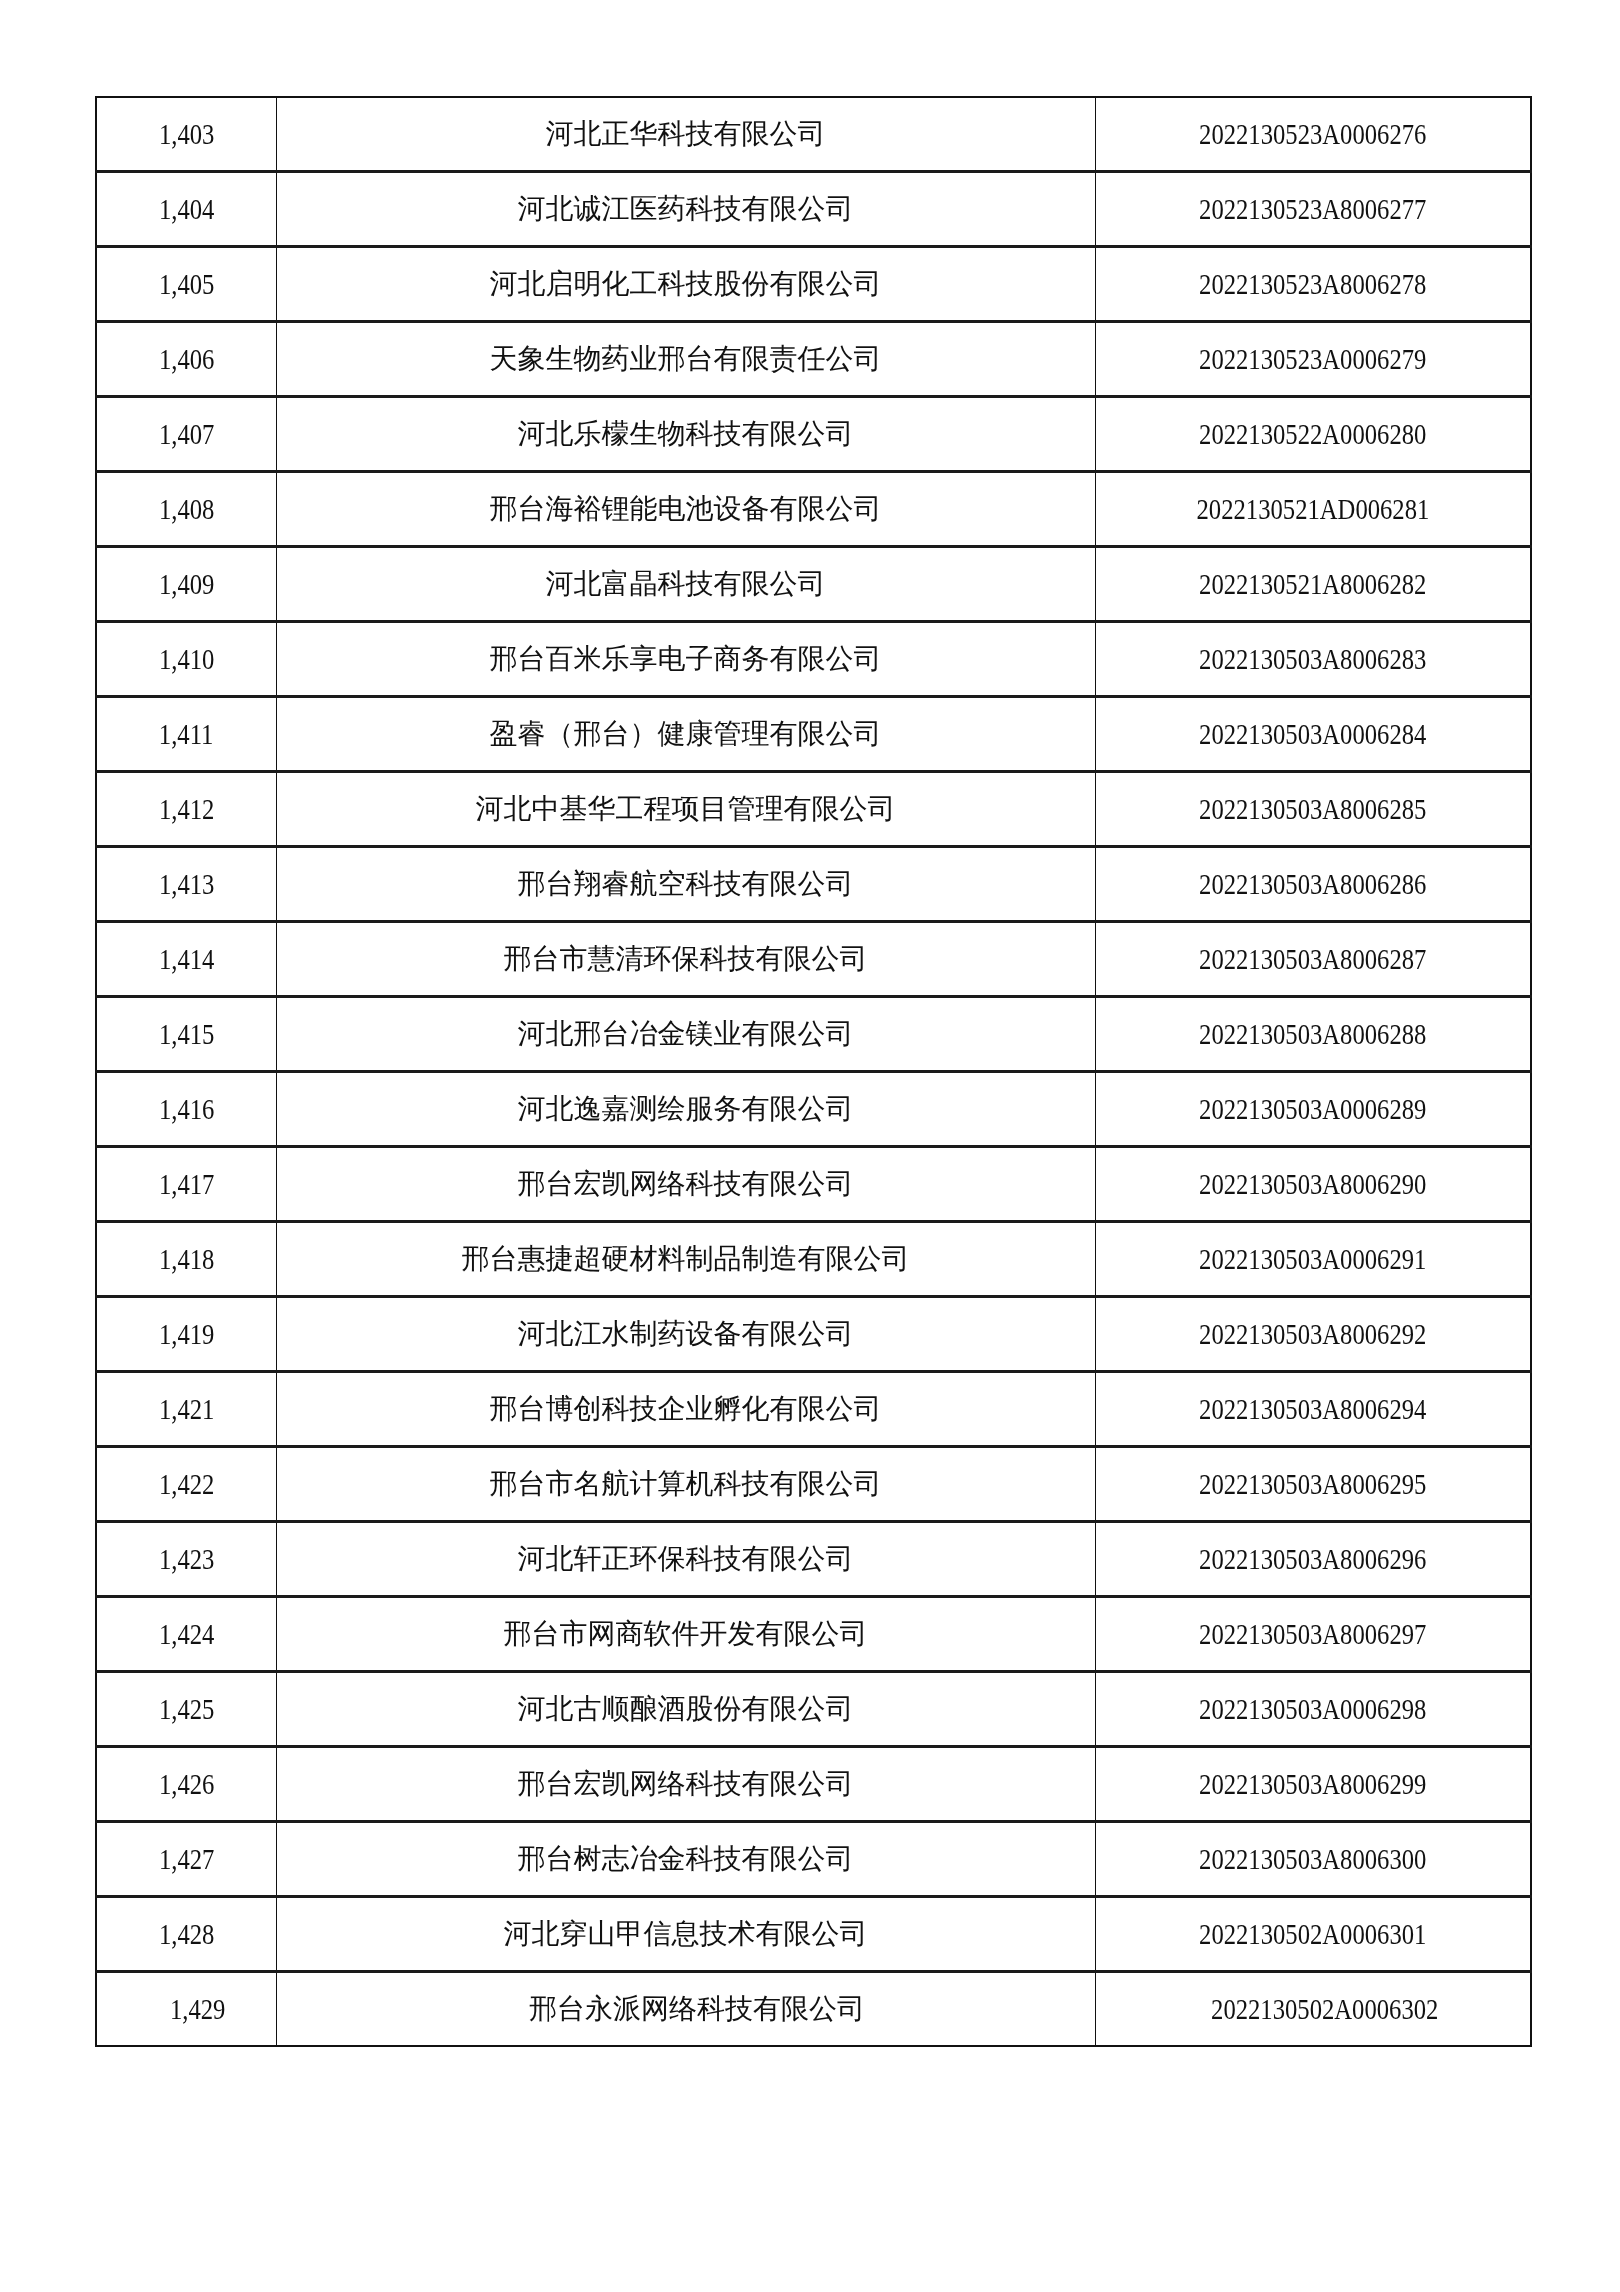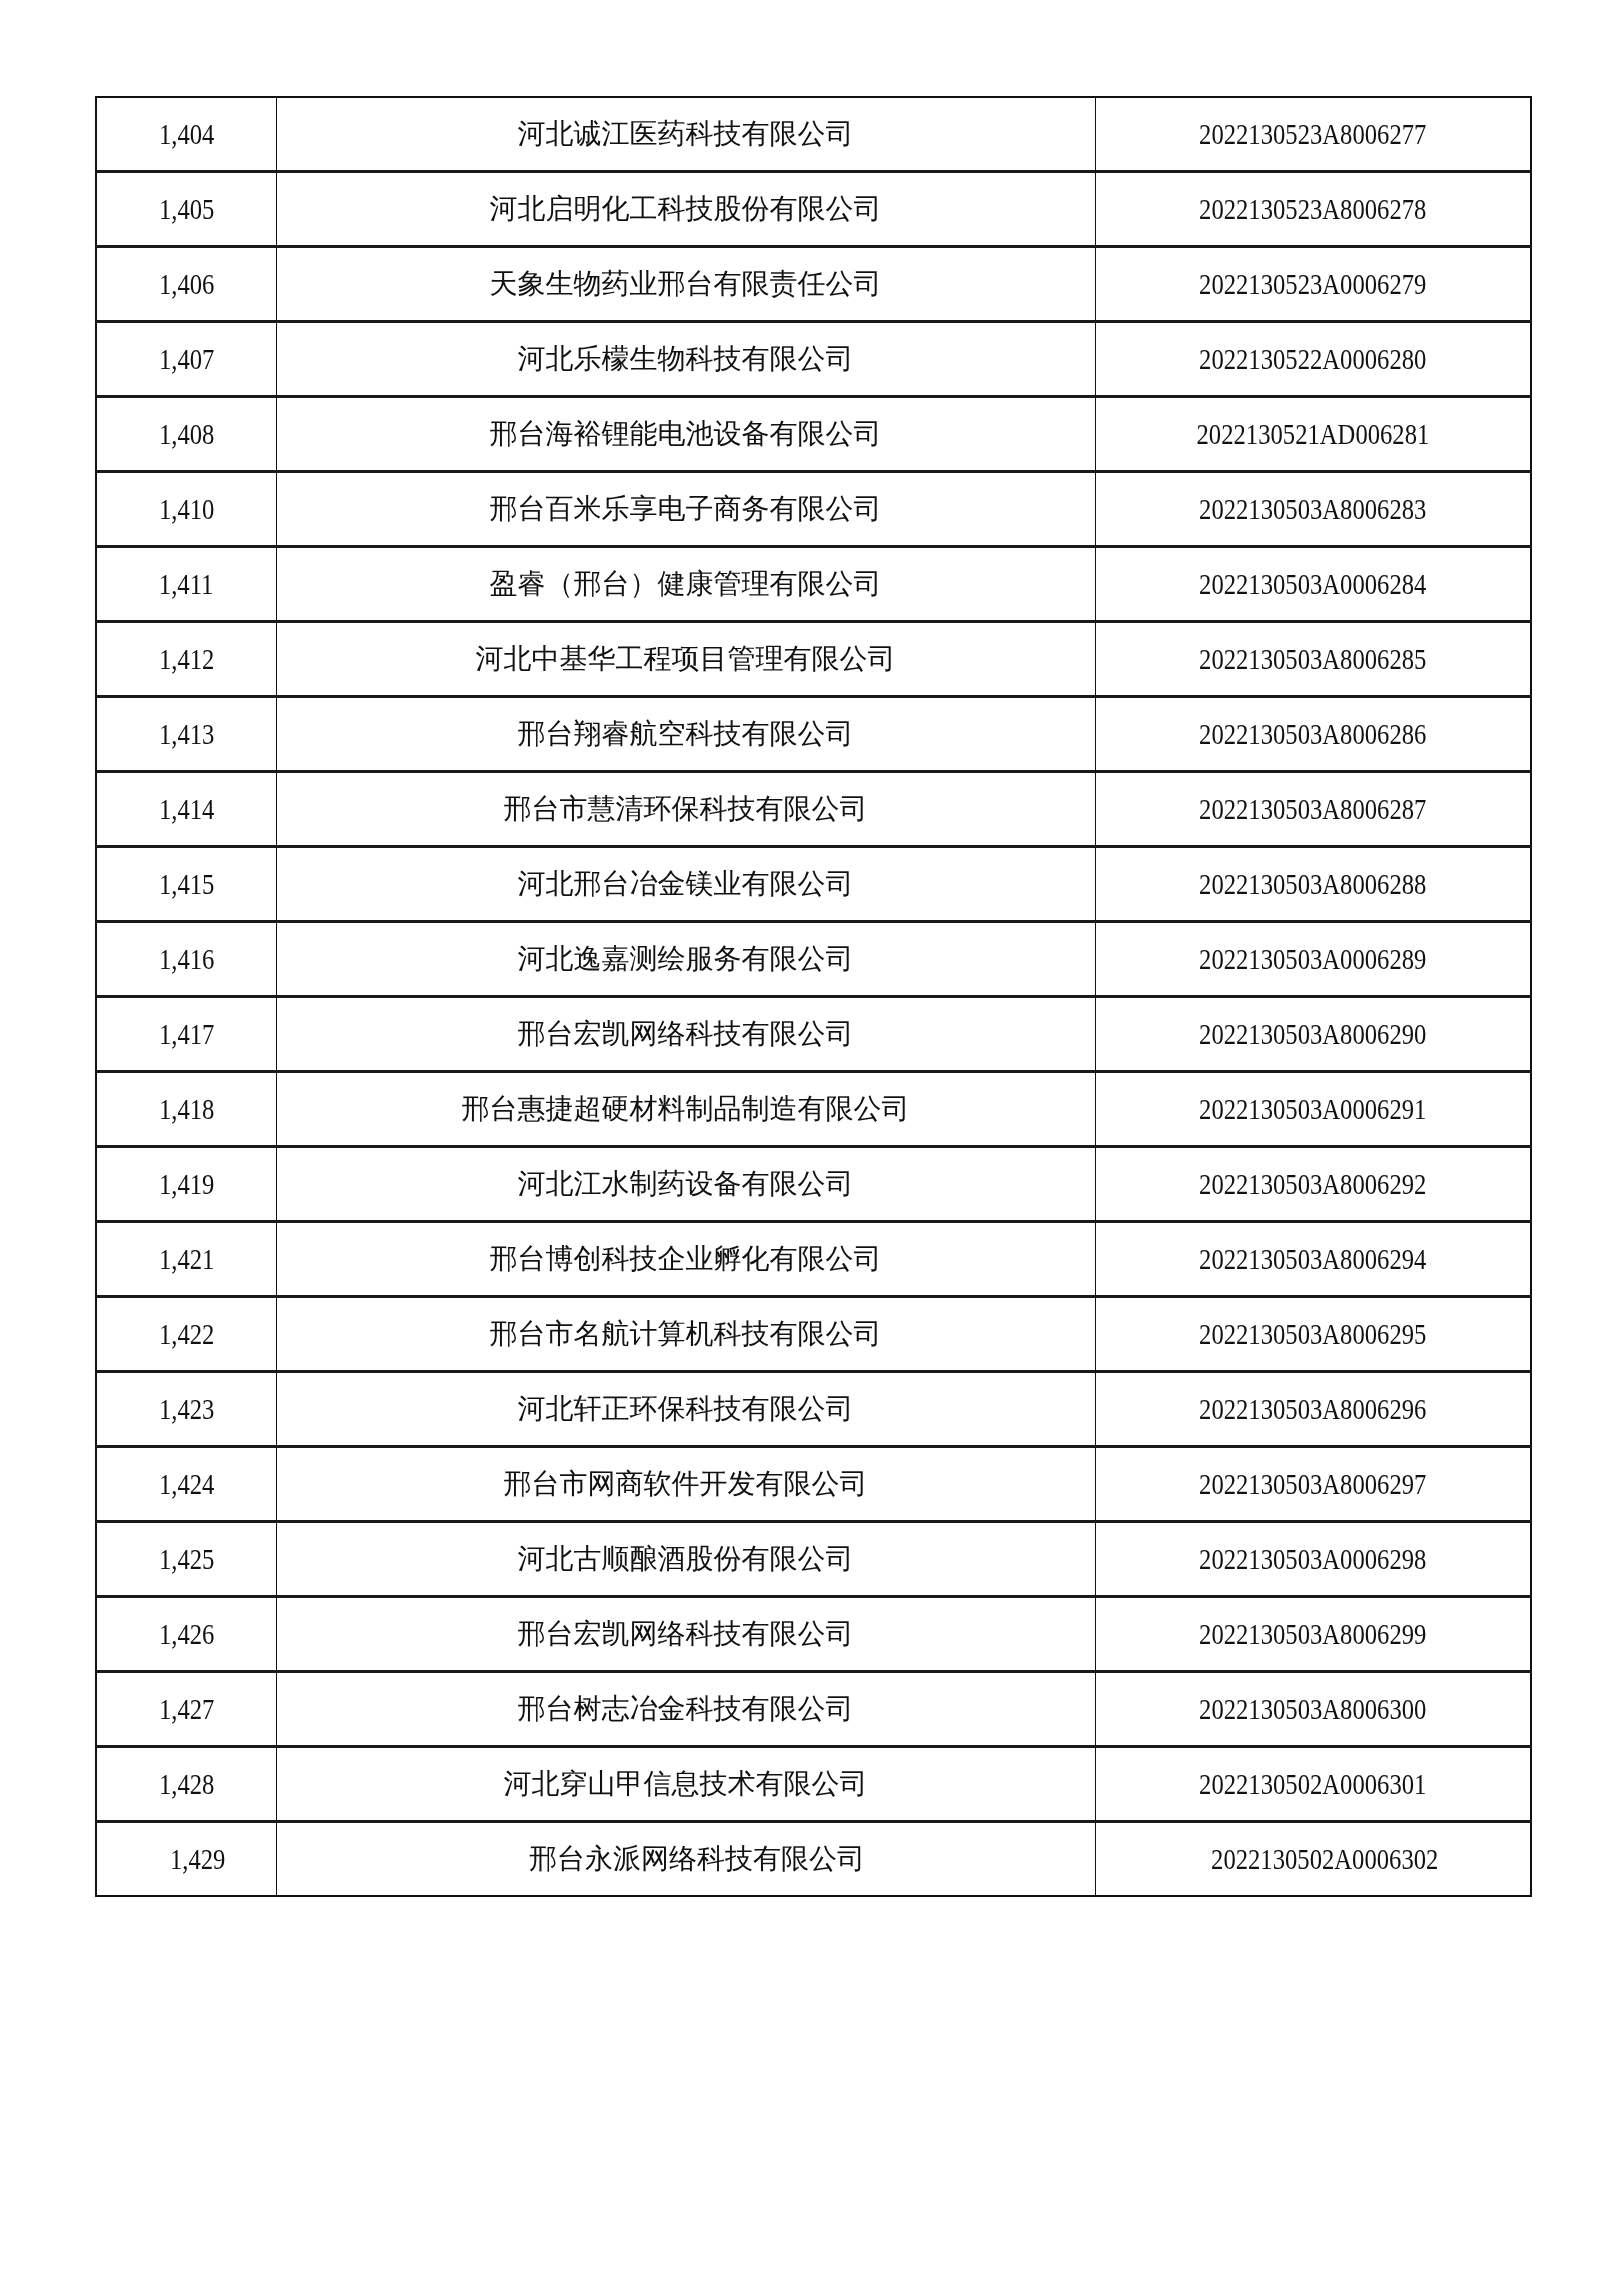--- a/index.html
+++ b/index.html
@@ -28,20 +28,25 @@
 </head>
 <body>
 
 <table class="page-table">
   <colgroup>
     <col class="col-idx">
       <col class="col-name">
       <col class="col-code">
   </colgroup>
   <tbody id="table-body">
+  <tr>
+    <td><span class="cell-idx">1,403</span></td>
+    <td><span class="cell-name">河北正华科技有限公司</span></td>
+    <td><span class="cell-code">2022130523A0006276</span></td>
+  </tr>
 
   <tr>
     <td><span class="cell-idx">1,404</span></td>
     <td><span class="cell-name">河北诚江医药科技有限公司</span></td>
     <td><span class="cell-code">2022130523A8006277</span></td>
   </tr>
 
   <tr>
     <td><span class="cell-idx">1,405</span></td>
     <td><span class="cell-name">河北启明化工科技股份有限公司</span></td>
@@ -59,20 +64,25 @@
     <td><span class="cell-name">河北乐檬生物科技有限公司</span></td>
     <td><span class="cell-code">2022130522A0006280</span></td>
   </tr>
 
   <tr>
     <td><span class="cell-idx">1,408</span></td>
     <td><span class="cell-name">邢台海裕锂能电池设备有限公司</span></td>
     <td><span class="cell-code">2022130521AD006281</span></td>
   </tr>
 
+  <tr>
+    <td><span class="cell-idx">1,409</span></td>
+    <td><span class="cell-name">河北富晶科技有限公司</span></td>
+    <td><span class="cell-code">2022130521A8006282</span></td>
+  </tr>
 
   <tr>
     <td><span class="cell-idx">1,410</span></td>
     <td><span class="cell-name">邢台百米乐享电子商务有限公司</span></td>
     <td><span class="cell-code">2022130503A8006283</span></td>
   </tr>
 
   <tr>
     <td><span class="cell-idx">1,411</span></td>
     <td><span class="cell-name">盈睿（邢台）健康管理有限公司</span></td>

